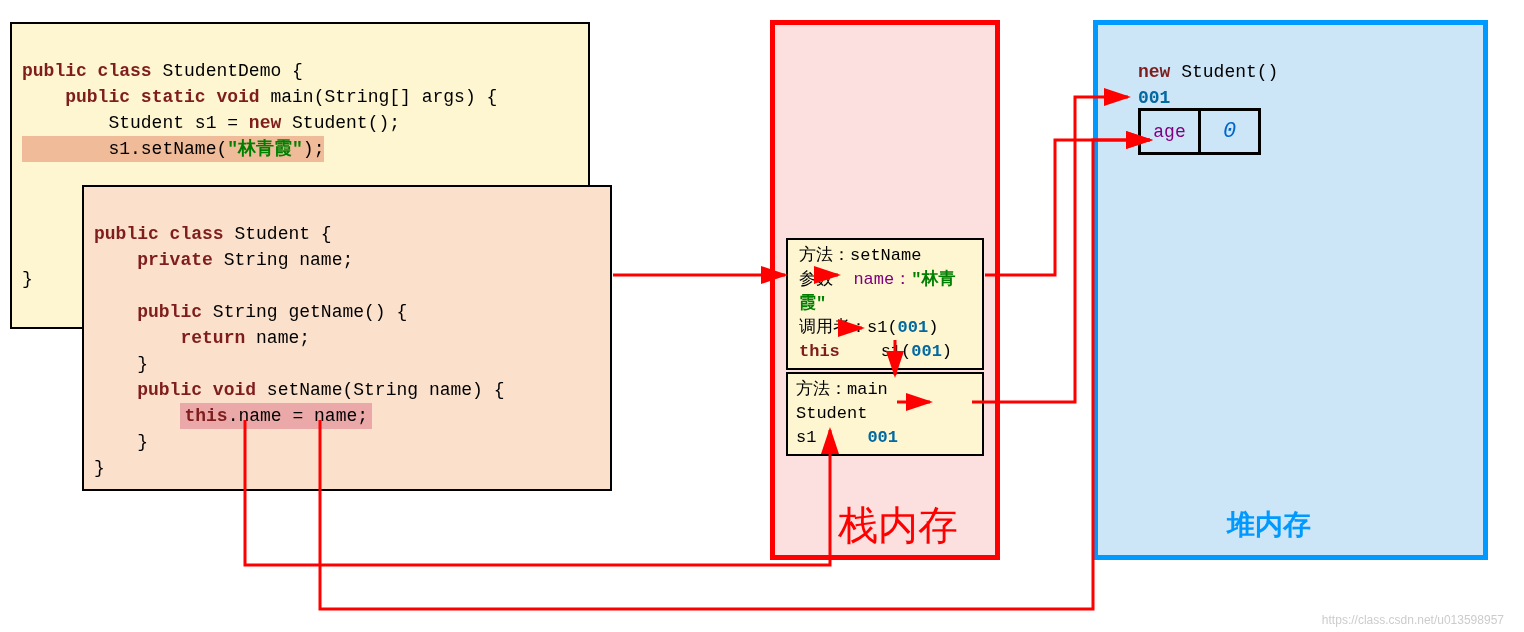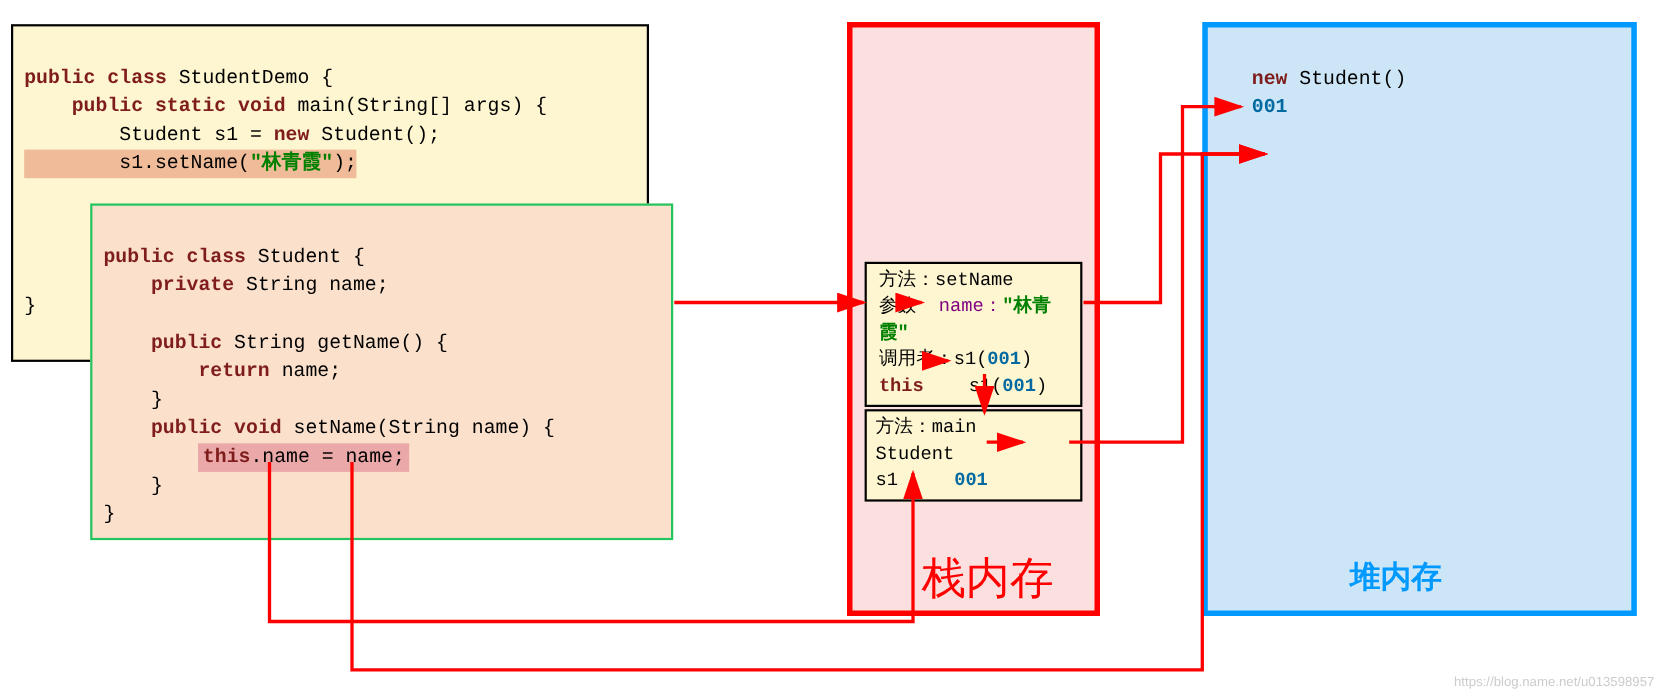--- a/index.html
+++ b/index.html
@@ -2,21 +2,21 @@
 <html><head>
 <meta charset="utf-8">
 <style>
 * { box-sizing: border-box; margin: 0; padding: 0; }
 body { font-family: "Consolas", "Courier New", monospace; font-size: 18px; background: #fff; width: 1524px; height: 632px; position: relative; }
 .kw { color: #7f1d1d; font-weight: bold; }
 .str { color: #008000; font-weight: bold; }
 .num { color: #0369a1; font-weight: bold; }
 .ident { color: #800080; }
 .code-box { position: absolute; background: #fdf6d1; border: 2px solid #000; padding: 8px 10px; line-height: 26px; white-space: pre; }
-.code-box2 { position: absolute; background: #fbe1cc; border: 2px solid #22c55e; padding: 8px 10px; line-height: 26px; white-space: pre; }
+.code-box2 { position: absolute; background: #fbe1cc; border: 2px solid #000000; padding: 8px 10px; line-height: 26px; white-space: pre; }
 .hl1 { background: #f0bb98; display: inline-block; }
 .hl2 { background: #eba8a8; display: inline-block; padding: 0 4px; }
 .stack-box { position: absolute; left: 770px; top: 20px; width: 230px; height: 540px; border: 5px solid #ff0000; background: #fce0e0; }
 .stack-label { position: absolute; left: 838px; top: 498px; font-size: 40px; font-weight: normal; color: #ff0000; font-family: "Microsoft YaHei", sans-serif; }
 .heap-box { position: absolute; left: 1093px; top: 20px; width: 395px; height: 540px; border: 5px solid #0099ff; background: #cce6f7; }
 .heap-label { position: absolute; left: 1227px; top: 506px; font-size: 28px; font-weight: bold; color: #0099ff; font-family: "Microsoft YaHei", sans-serif; }
 .frame { position: absolute; background: #fdf6d1; border: 2px solid #000; padding: 4px 8px; line-height: 24px; font-size: 17px; }
 .obj-addr { position: absolute; left: 1138px; top: 88px; font-weight: bold; }
 .obj-new { position: absolute; left: 1138px; top: 62px; }
 .obj-table { position: absolute; left: 1138px; top: 108px; border-collapse: collapse; }
@@ -67,24 +67,28 @@
 <span> Student s1</span>&nbsp;&nbsp;&nbsp;&nbsp;&nbsp;<span class="num">001</span>
 </div>
 
 <div class="heap-box"></div>
 <div class="heap-label">堆内存</div>
 
 <div class="obj-new"><span class="kw">new</span><span> Student()</span></div>
 <div class="obj-addr num">001</div>
 <table class="obj-table">
 <tbody>
+<tr>
+        <td><span class="ident">age</span></td>
+        <td><span style="color:#0066cc;font-style:italic;font-size:22px;">0</span></td>
+      </tr>
 </tbody>
   </table>
 
-<div class="watermark">https://blog.name.net/u013598957</div>
+<div class="watermark">https://class.csdn.net/u013598957</div>
 
 <svg class="arrows">
 <defs>
 <marker id="ah" markerWidth="10" markerHeight="10" refX="8" refY="3" orient="auto">
 <path d="M0,0 L0,6 L9,3 z" fill="#ff0000"></path>
 </marker>
 </defs>
 
 <line x1="613" y1="275" x2="785" y2="275" stroke="#ff0000" stroke-width="3" marker-end="url(#ah)"></line>
 

